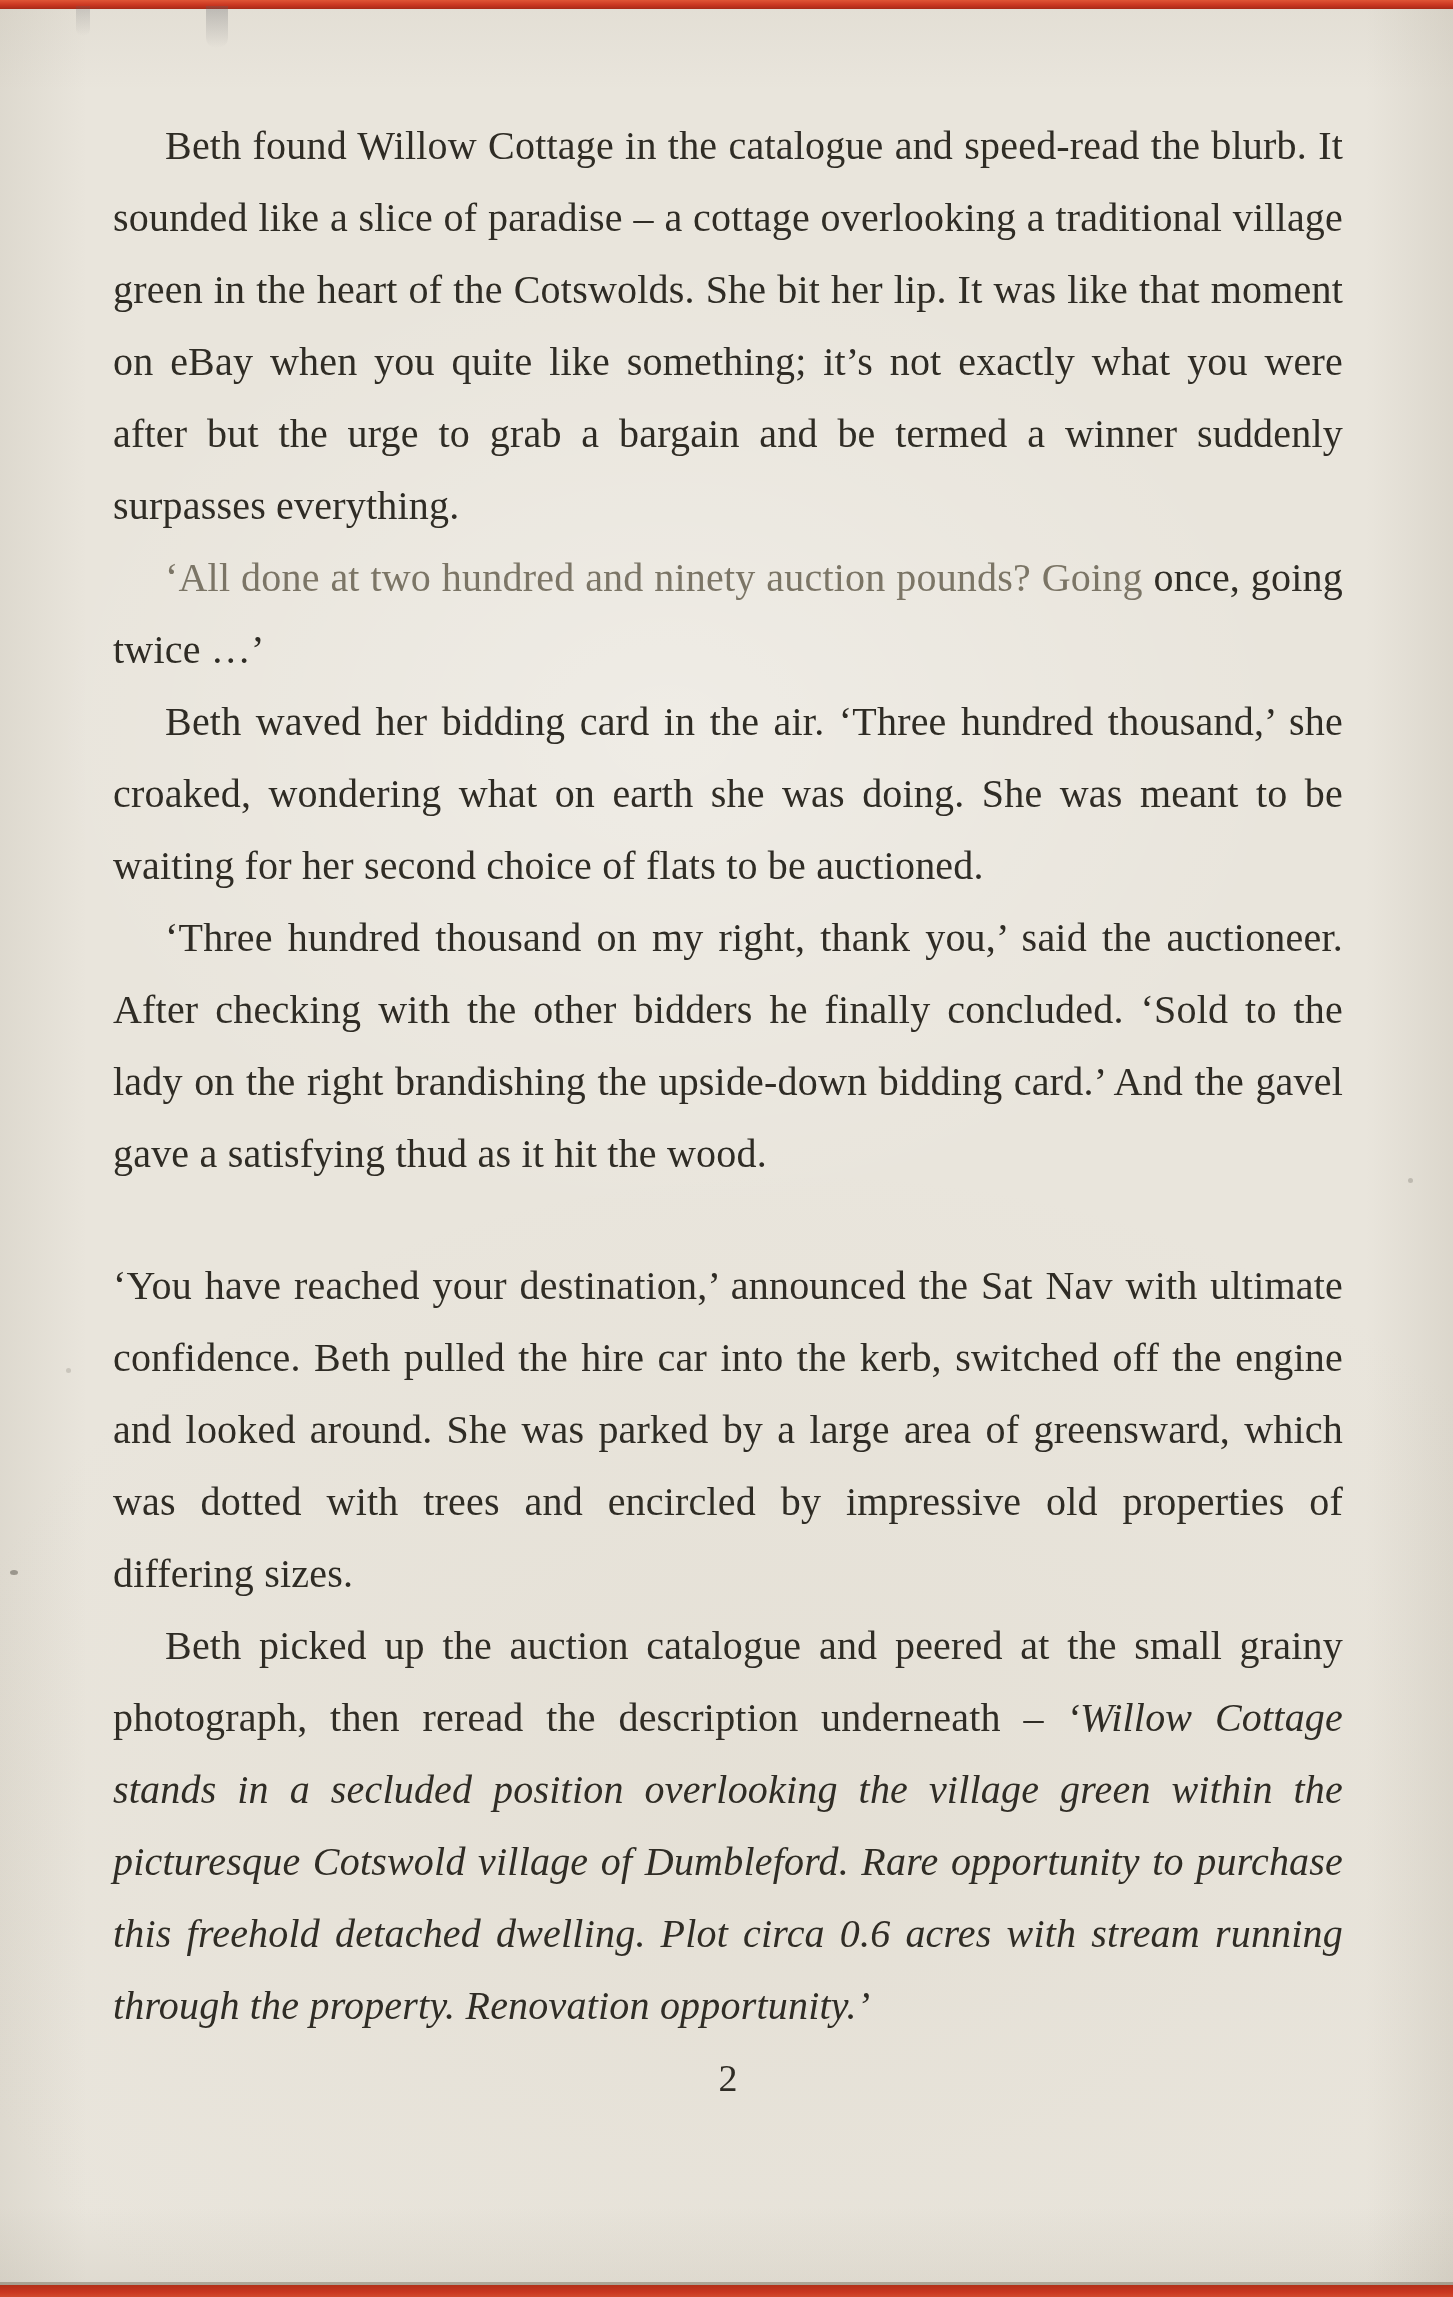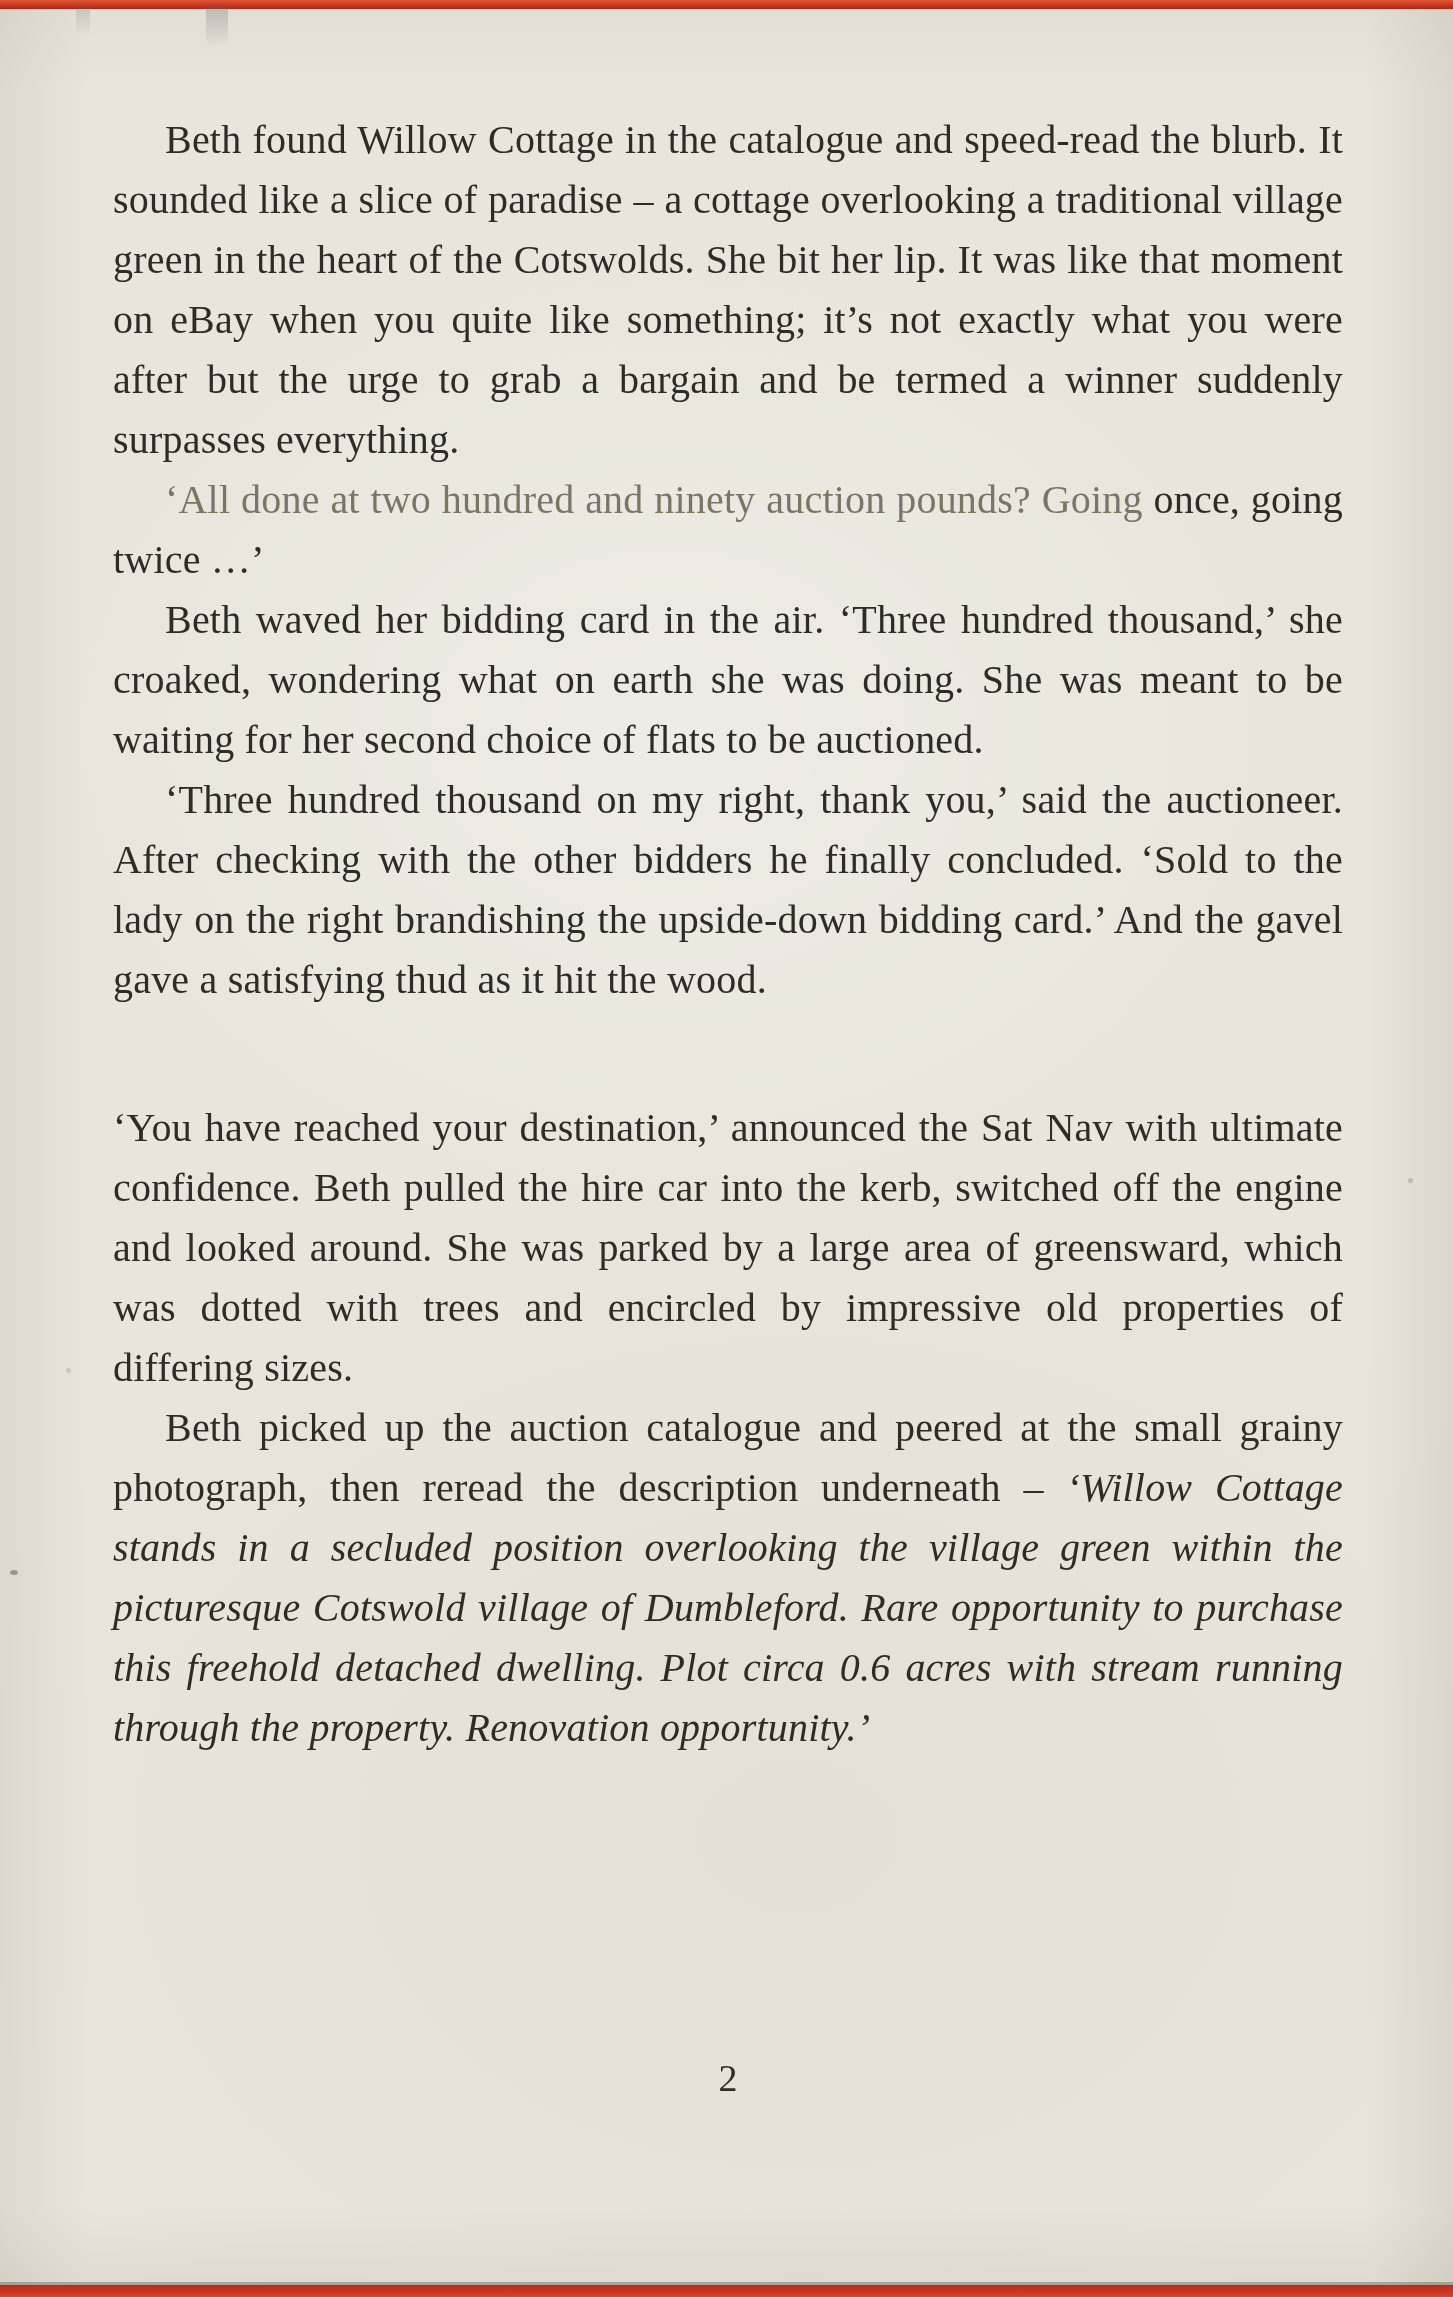--- a/index.html
+++ b/index.html
@@ -69,29 +69,29 @@
   .speck-2 { left: 1408px; top: 1178px; width: 5px; height: 5px; opacity: .5; }
   .speck-3 { left: 66px;  top: 1368px; width: 5px;  height: 5px; opacity: .4; }
 
   .text-column {
     position: absolute;
     left: 113px;
     top: 110px;
     width: 1230px;
     color: var(--ink, #2f2c25);
     font-size: 40px;
-    line-height: 60px;
+    line-height: 72px;
     text-align: justify;
     hyphens: auto;
     -webkit-hyphens: auto;
     letter-spacing: 0.2px;
   }
   .para { margin: 0; }
   .para.indent { text-indent: 52px; }
-  .para.space-before { margin-top: 88px; }
+  .para.space-before { margin-top: 60px; }
   .run-italic { font-style: italic; }
   .run-faded {
     color: var(--faded-ink, #7b7566);
     filter: blur(0.6px);
   }
   .page-number {
     position: absolute;
     left: 113px;
     width: 1230px;
     top: 2056px;

